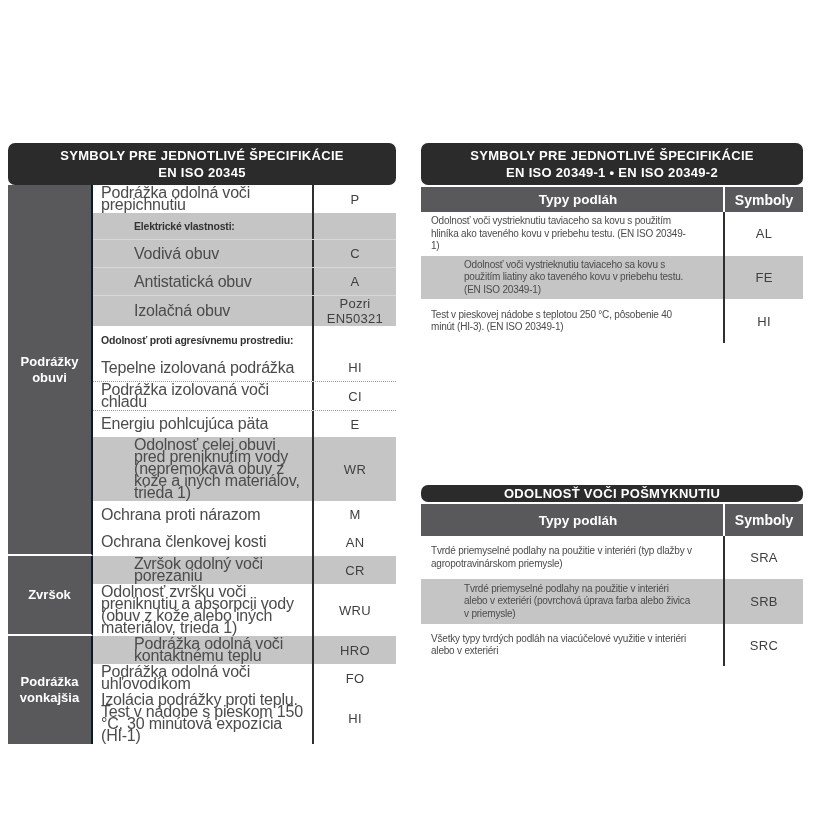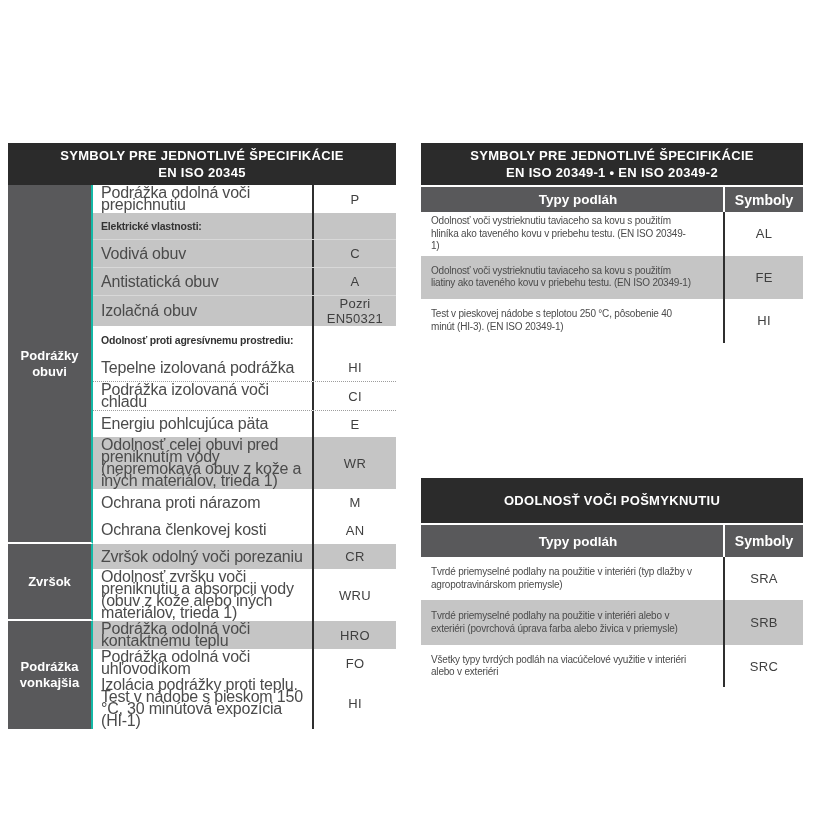--- a/index.html
+++ b/index.html
@@ -1,46 +1,46 @@
 <!DOCTYPE html>
 <html style="--header_bg: #2b2b2b; --category_bg: #59595b; --row_gray: #c5c5c5; --divider: #2f2f2f; --text_body: #4b4b4b;"><head>
 <meta charset="utf-8">
 <style>
   html,body{margin:0;padding:0;background:#ffffff;}
   .canvas{position:relative;width:820px;height:820px;background:#ffffff;overflow:hidden;
           font-family:"Liberation Sans","DejaVu Sans",sans-serif;}
   .table{position:absolute;}
   .t-header{background:var(--header_bg,#2b2b2b);color:#fff;display:flex;flex-direction:column;
             align-items:center;justify-content:center;text-align:center;
-            font-weight:700;font-size:13px;line-height:17px;letter-spacing:.3px;}
+            font-weight:700;font-size:13px;line-height:17px;letter-spacing:.3px;border-radius:7px;}
   
   .left-table{left:8px;top:143px;width:388px;}
   .left-table .t-header{height:42px;}
   .lt-section{display:flex;align-items:stretch;}
   .lt-cat{width:85px;min-width:85px;background:var(--category_bg,#59595b);color:#fff;
           font-weight:700;font-size:13px;line-height:16px;display:flex;align-items:center;
-          justify-content:center;text-align:center;border-right:2px solid #14b8a6;padding:0 4px;box-sizing:border-box;}
+          justify-content:center;text-align:center;border-right:2px solid #0f172a;padding:0 4px;box-sizing:border-box;}
   .cat-sep{border-bottom:2px solid #fff;}
   .lt-rows{flex:1;display:flex;flex-direction:column;}
   .lt-row{display:flex;align-items:stretch;box-sizing:border-box;}
   .lt-row .desc{flex:1;display:flex;align-items:center;padding:2px 8px;font-size:16px;
                 line-height:12px;letter-spacing:-.2px;color:var(--text_body,#4b4b4b);}
   .lt-row .sym{width:84px;min-width:84px;border-left:2px solid var(--divider,#2f2f2f);
                display:flex;align-items:center;justify-content:center;font-size:13px;
                letter-spacing:.3px;color:#3f3f3f;box-sizing:border-box;text-align:center;padding:0 2px;}
   .white{background:#ffffff;}
-  .gray{background:var(--row_gray,#c5c5c5);}
+  .gray{background:var(--row_gray,#c5c5c5);padding-left:33px;}
   .bold .desc{font-weight:700;color:#333;font-size:10.5px;}
   .dotted{border-bottom:1px dotted #9d9d9d;}
   .graysep{border-bottom:1px solid #d8d8d8;}
   
   .rt-top{left:421px;top:143px;width:382px;}
   .rt-top .t-header{height:42px;}
   .rt-bottom{left:421px;top:478px;width:382px;}
-  .rt-bottom .t-header{height:45px;}
+  .rt-bottom .t-header{height:17px;margin-top:7px;}
   .rt-sub{display:flex;background:var(--category_bg,#59595b);color:#fff;margin-top:2px;}
   .rt-top .rt-sub{height:25px;}
   .rt-bottom .rt-sub{height:32px;}
   .rt-sub .sub-desc{flex:1;display:flex;align-items:center;justify-content:center;
                     font-weight:700;font-size:13.5px;padding-left:12px;}
   .rt-sub .sub-sym{width:80px;min-width:80px;border-left:2px solid #fff;display:flex;
                    align-items:center;justify-content:center;font-weight:700;font-size:14px;box-sizing:border-box;}
   .rt-row{display:flex;align-items:stretch;box-sizing:border-box;gap:19px;}
   .rt-row .desc{flex:1;display:flex;align-items:center;padding:3px 10px;font-size:10px;
                 line-height:12.5px;letter-spacing:-.2px;color:var(--text_body,#4b4b4b);}

